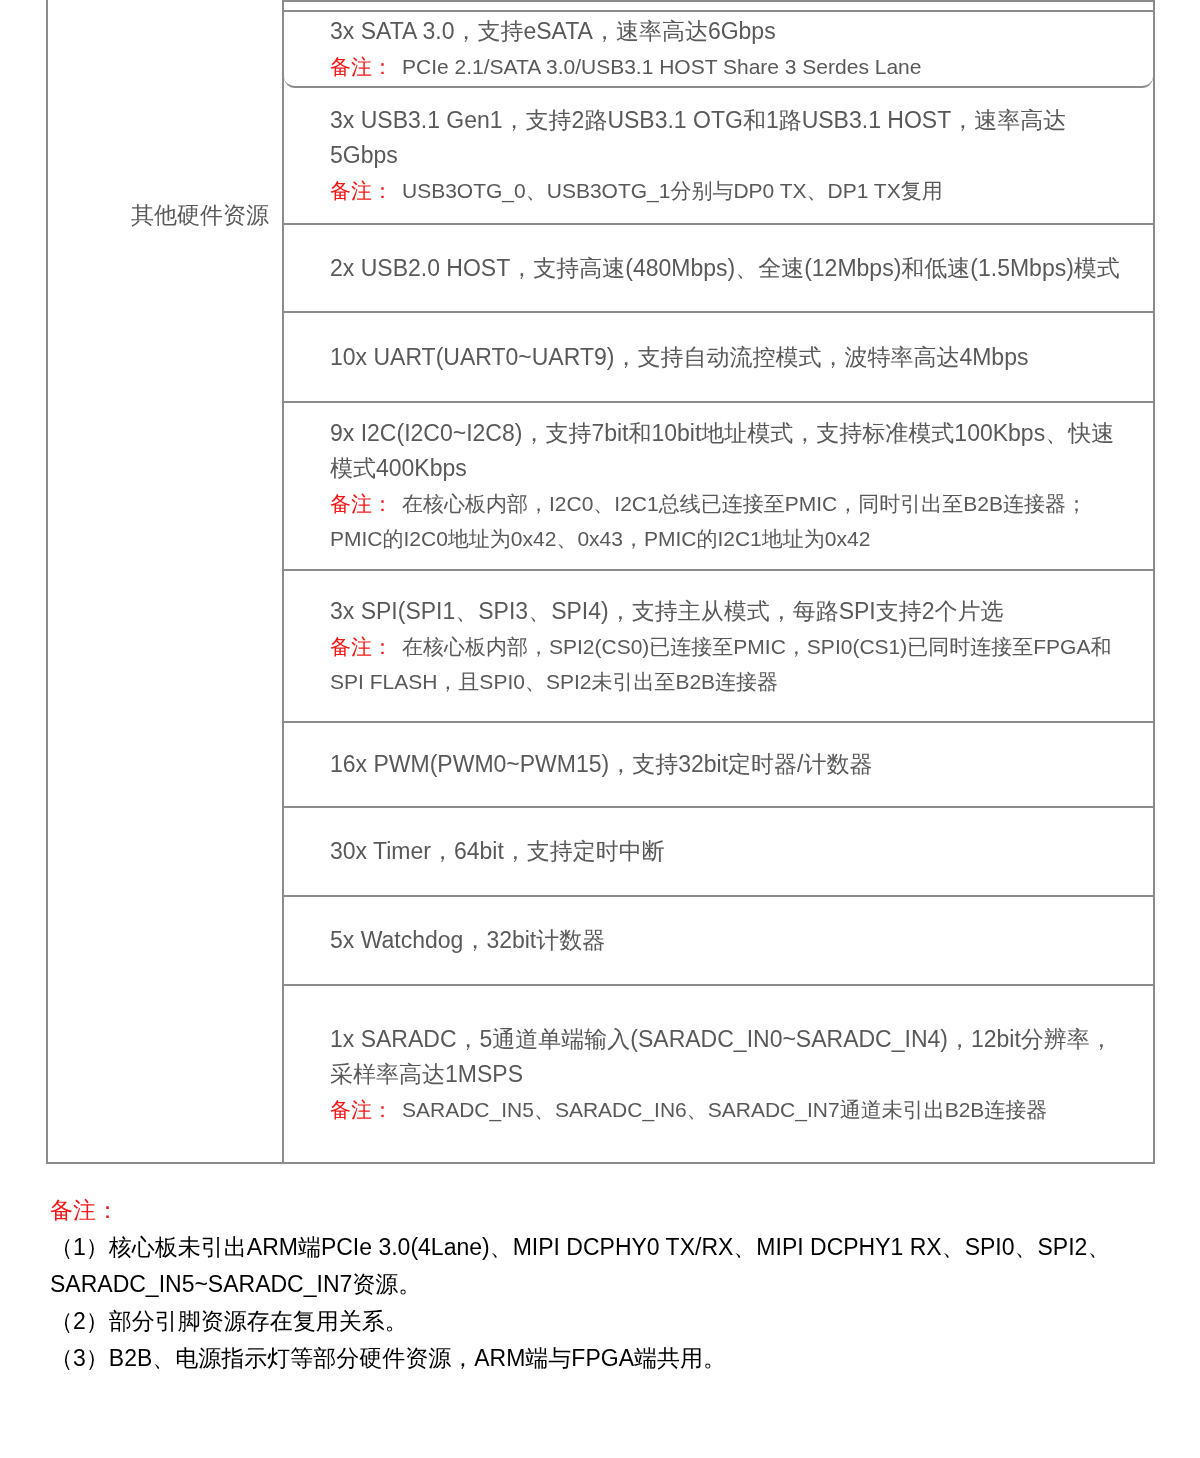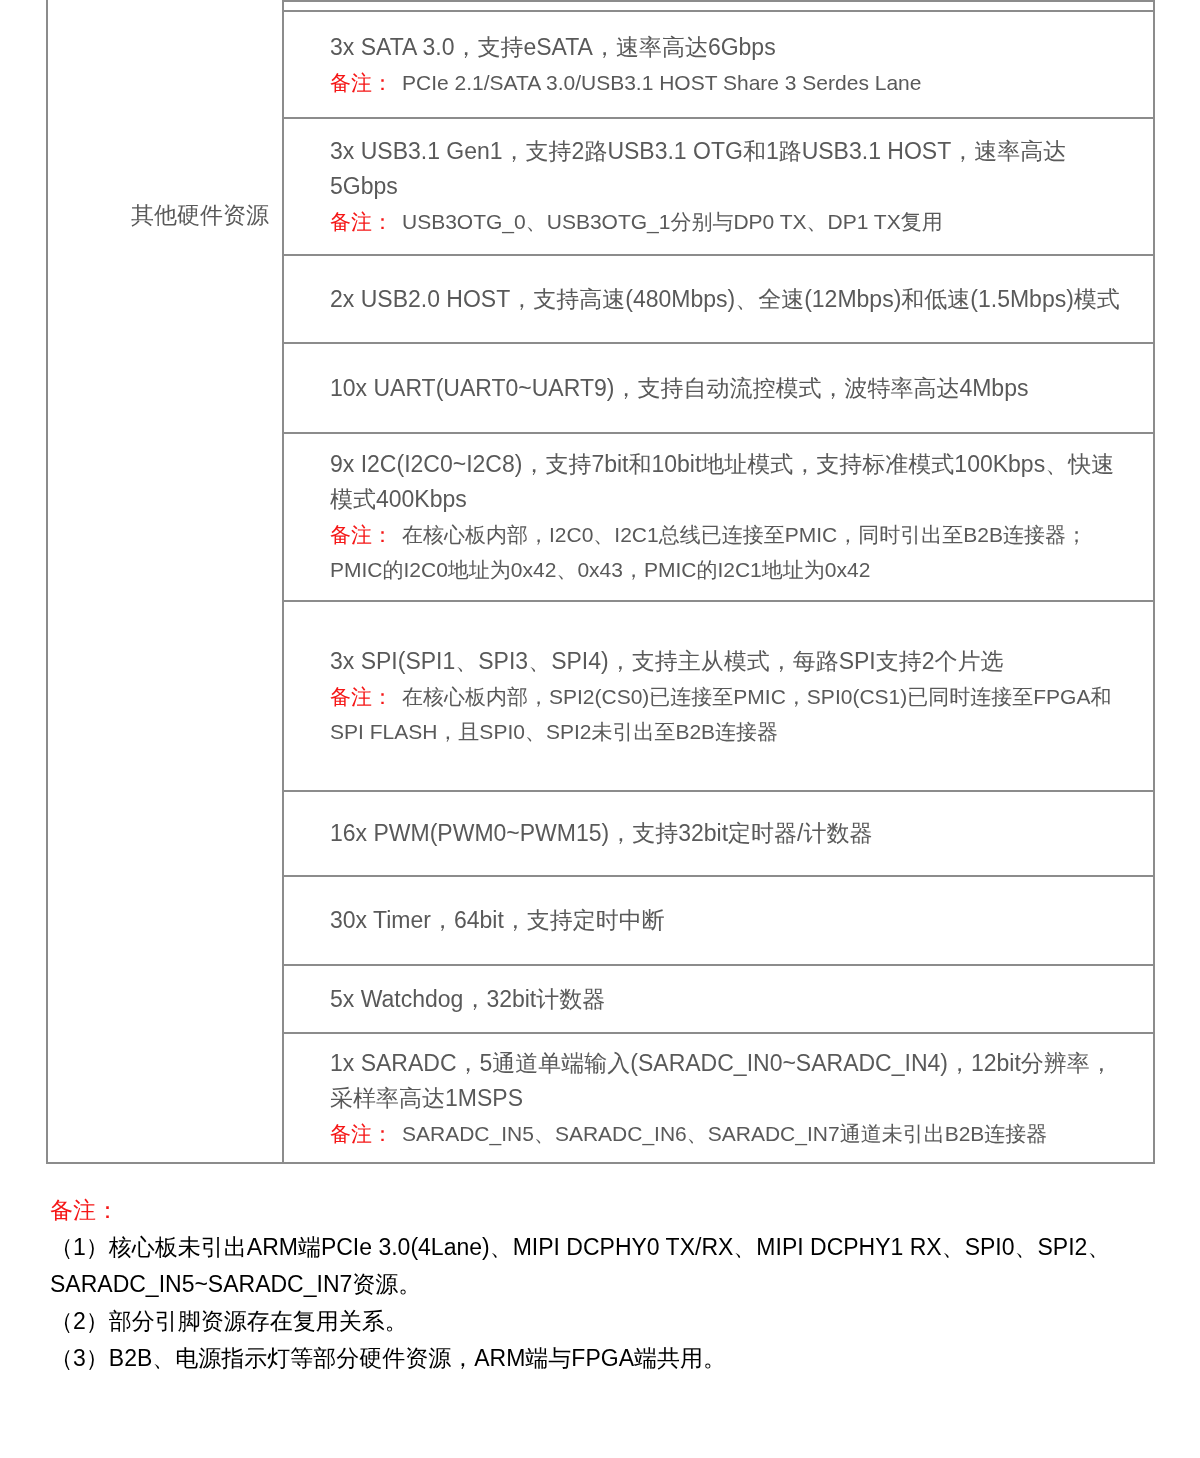--- a/index.html
+++ b/index.html
@@ -59,29 +59,29 @@
     border-top: 2px solid #8c8c8c;
     border-bottom: 2px solid #8c8c8c;
   }
   .cell {
     border-bottom: 2px solid #8c8c8c;
     display: flex;
     flex-direction: column;
     justify-content: center;
     padding: 0 22px 0 46px;
   }
-  .right-col .cell:nth-child(2)  { height: 107px; }
+  .right-col .cell:nth-child(2)  { height: 76px; border-radius: 11px; }
   .right-col .cell:nth-child(3)  { height: 137px; }
   .right-col .cell:nth-child(4)  { height: 88px; }
   .right-col .cell:nth-child(5)  { height: 90px; }
   .right-col .cell:nth-child(6)  { height: 168px; }
-  .right-col .cell:nth-child(7)  { height: 190px; }
+  .right-col .cell:nth-child(7)  { height: 152px; }
   .right-col .cell:nth-child(8)  { height: 85px; }
   .right-col .cell:nth-child(9)  { height: 89px; }
-  .right-col .cell:nth-child(10) { height: 68px; }
+  .right-col .cell:nth-child(10) { height: 89px; }
   .right-col .cell:nth-child(11) { flex: 1 1 auto; border-bottom: none; }
 
   .main {
     font-size: 23px;
     line-height: 35px;
     color: #595959;
   }
   .note {
     font-size: 21px;
     line-height: 35px;

